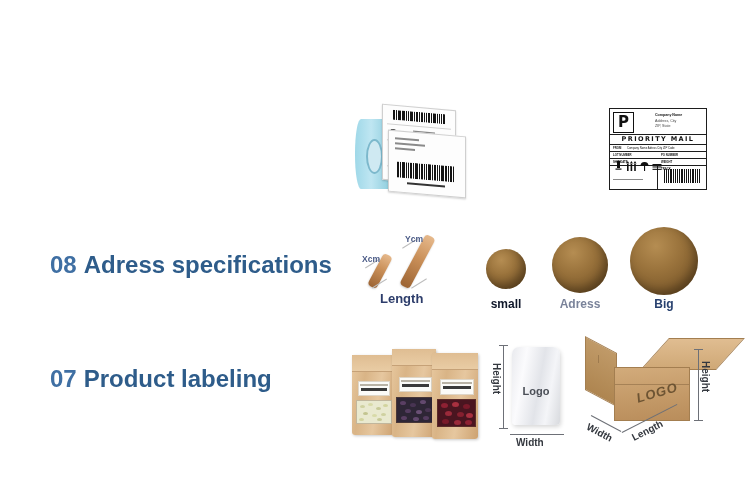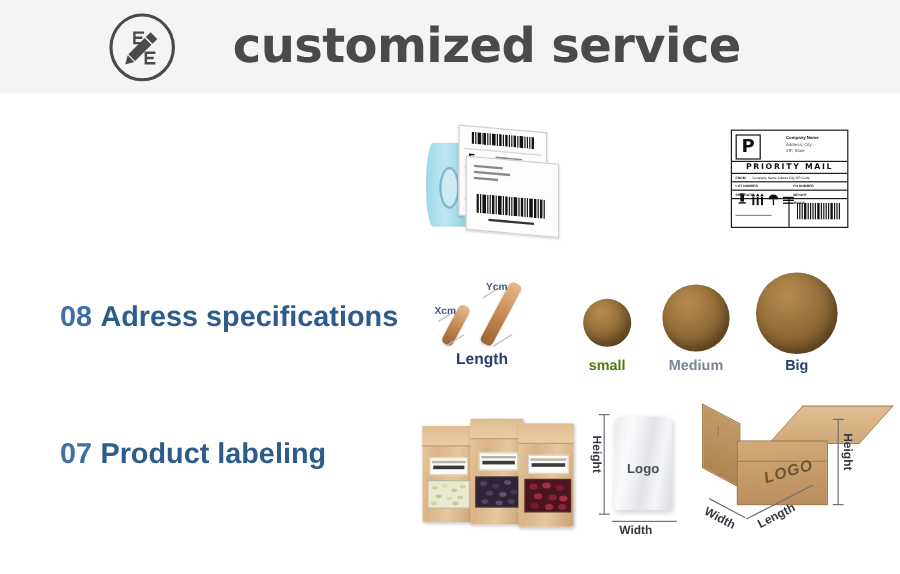--- a/index.html
+++ b/index.html
@@ -205,35 +205,20 @@
     font-size:13px;font-weight:bold;color:#6d5433;letter-spacing:1px;
     transform:rotate(-16deg);font-style:italic;
   }
   .diag{position:absolute;background:#6d7077;height:1.3px;transform-origin:left center;}
 </style>
 </head>
 <body>
 
 <div class="page">
 
-  <div class="header">
-    <span class="header-icon">
-      <svg width="59" height="59" viewBox="0 0 59 59">
-        <ellipse cx="29.5" cy="29.5" rx="26" ry="27" fill="none" stroke="#4a4a4a" stroke-width="2.6"></ellipse>
-        <g fill="#4a4a4a">
-          <path d="M36.5 16.8l5.6 5.6 -4.0 4.0 -5.6 -5.6z"></path>
-          <path d="M31.6 21.6l5.6 5.6 -13.6 13.6 -5.6 -5.6z"></path>
-          <path d="M17.4 36.0l5.6 5.6 -7.7 2.1z"></path>
-          <path d="M22.0 16.2h9.0v2.0h-7.0v2.3h5.6v2.0h-5.6v2.4h7.0v2.0h-9.0z"></path>
-          <path d="M31.5 33.0h9.0v2.0h-7.0v2.3h5.6v2.0h-5.6v2.4h7.0v2.0h-9.0z"></path>
-        </g>
-      </svg>
-    </span>
-    <div class="header-title">customized service</div>
-  </div>
 
   <div class="row" id="row1">
 
     <div class="labelroll">
       <div class="roll-core"></div>
       <div class="lbl-paper lbl-a">
         <div class="bcode" style="left:10px;top:4px;width:52px;height:10px;">
           <i style="width:2px"></i>
             <i style="width:1px"></i>
             <i style="width:3px"></i>
@@ -400,22 +385,22 @@
       <div class="lead" style="left:52px;top:62px;width:18px;transform:rotate(-32deg);"></div>
       <div class="dim" style="left:4px;top:33px;">Xcm</div>
       <div class="dim" style="left:47px;top:13px;">Ycm</div>
       <div class="cap" style="left:22px;top:70px;">Length</div>
     </div>
 
     <div class="cell" style="left:482px;top:6px;width:236px;height:100px;">
       <div class="ball" style="left:4px;top:28px;width:40px;height:40px;"></div>
       <div class="ball" style="left:70px;top:16px;width:56px;height:56px;"></div>
       <div class="ball" style="left:148px;top:6px;width:68px;height:68px;"></div>
-      <div class="ball-cap" style="left:0px;top:76px;width:48px;color:#4d7c0f;">small</div>
-      <div class="ball-cap" style="left:64px;top:76px;width:68px;color:#7a839a;">Medium</div>
+      <div class="ball-cap" style="left:0px;top:76px;width:48px;color:#0f172a;">small</div>
+      <div class="ball-cap" style="left:64px;top:76px;width:68px;color:#7a839a;">Adress</div>
       <div class="ball-cap" style="left:152px;top:76px;width:60px;color:#27406e;">Big</div>
     </div>
   </div>
 
   <div class="row" id="row3">
     <div class="row-label">
       <span class="num">07</span><span>Product labeling</span>
     </div>
 
     <div class="pouches">

